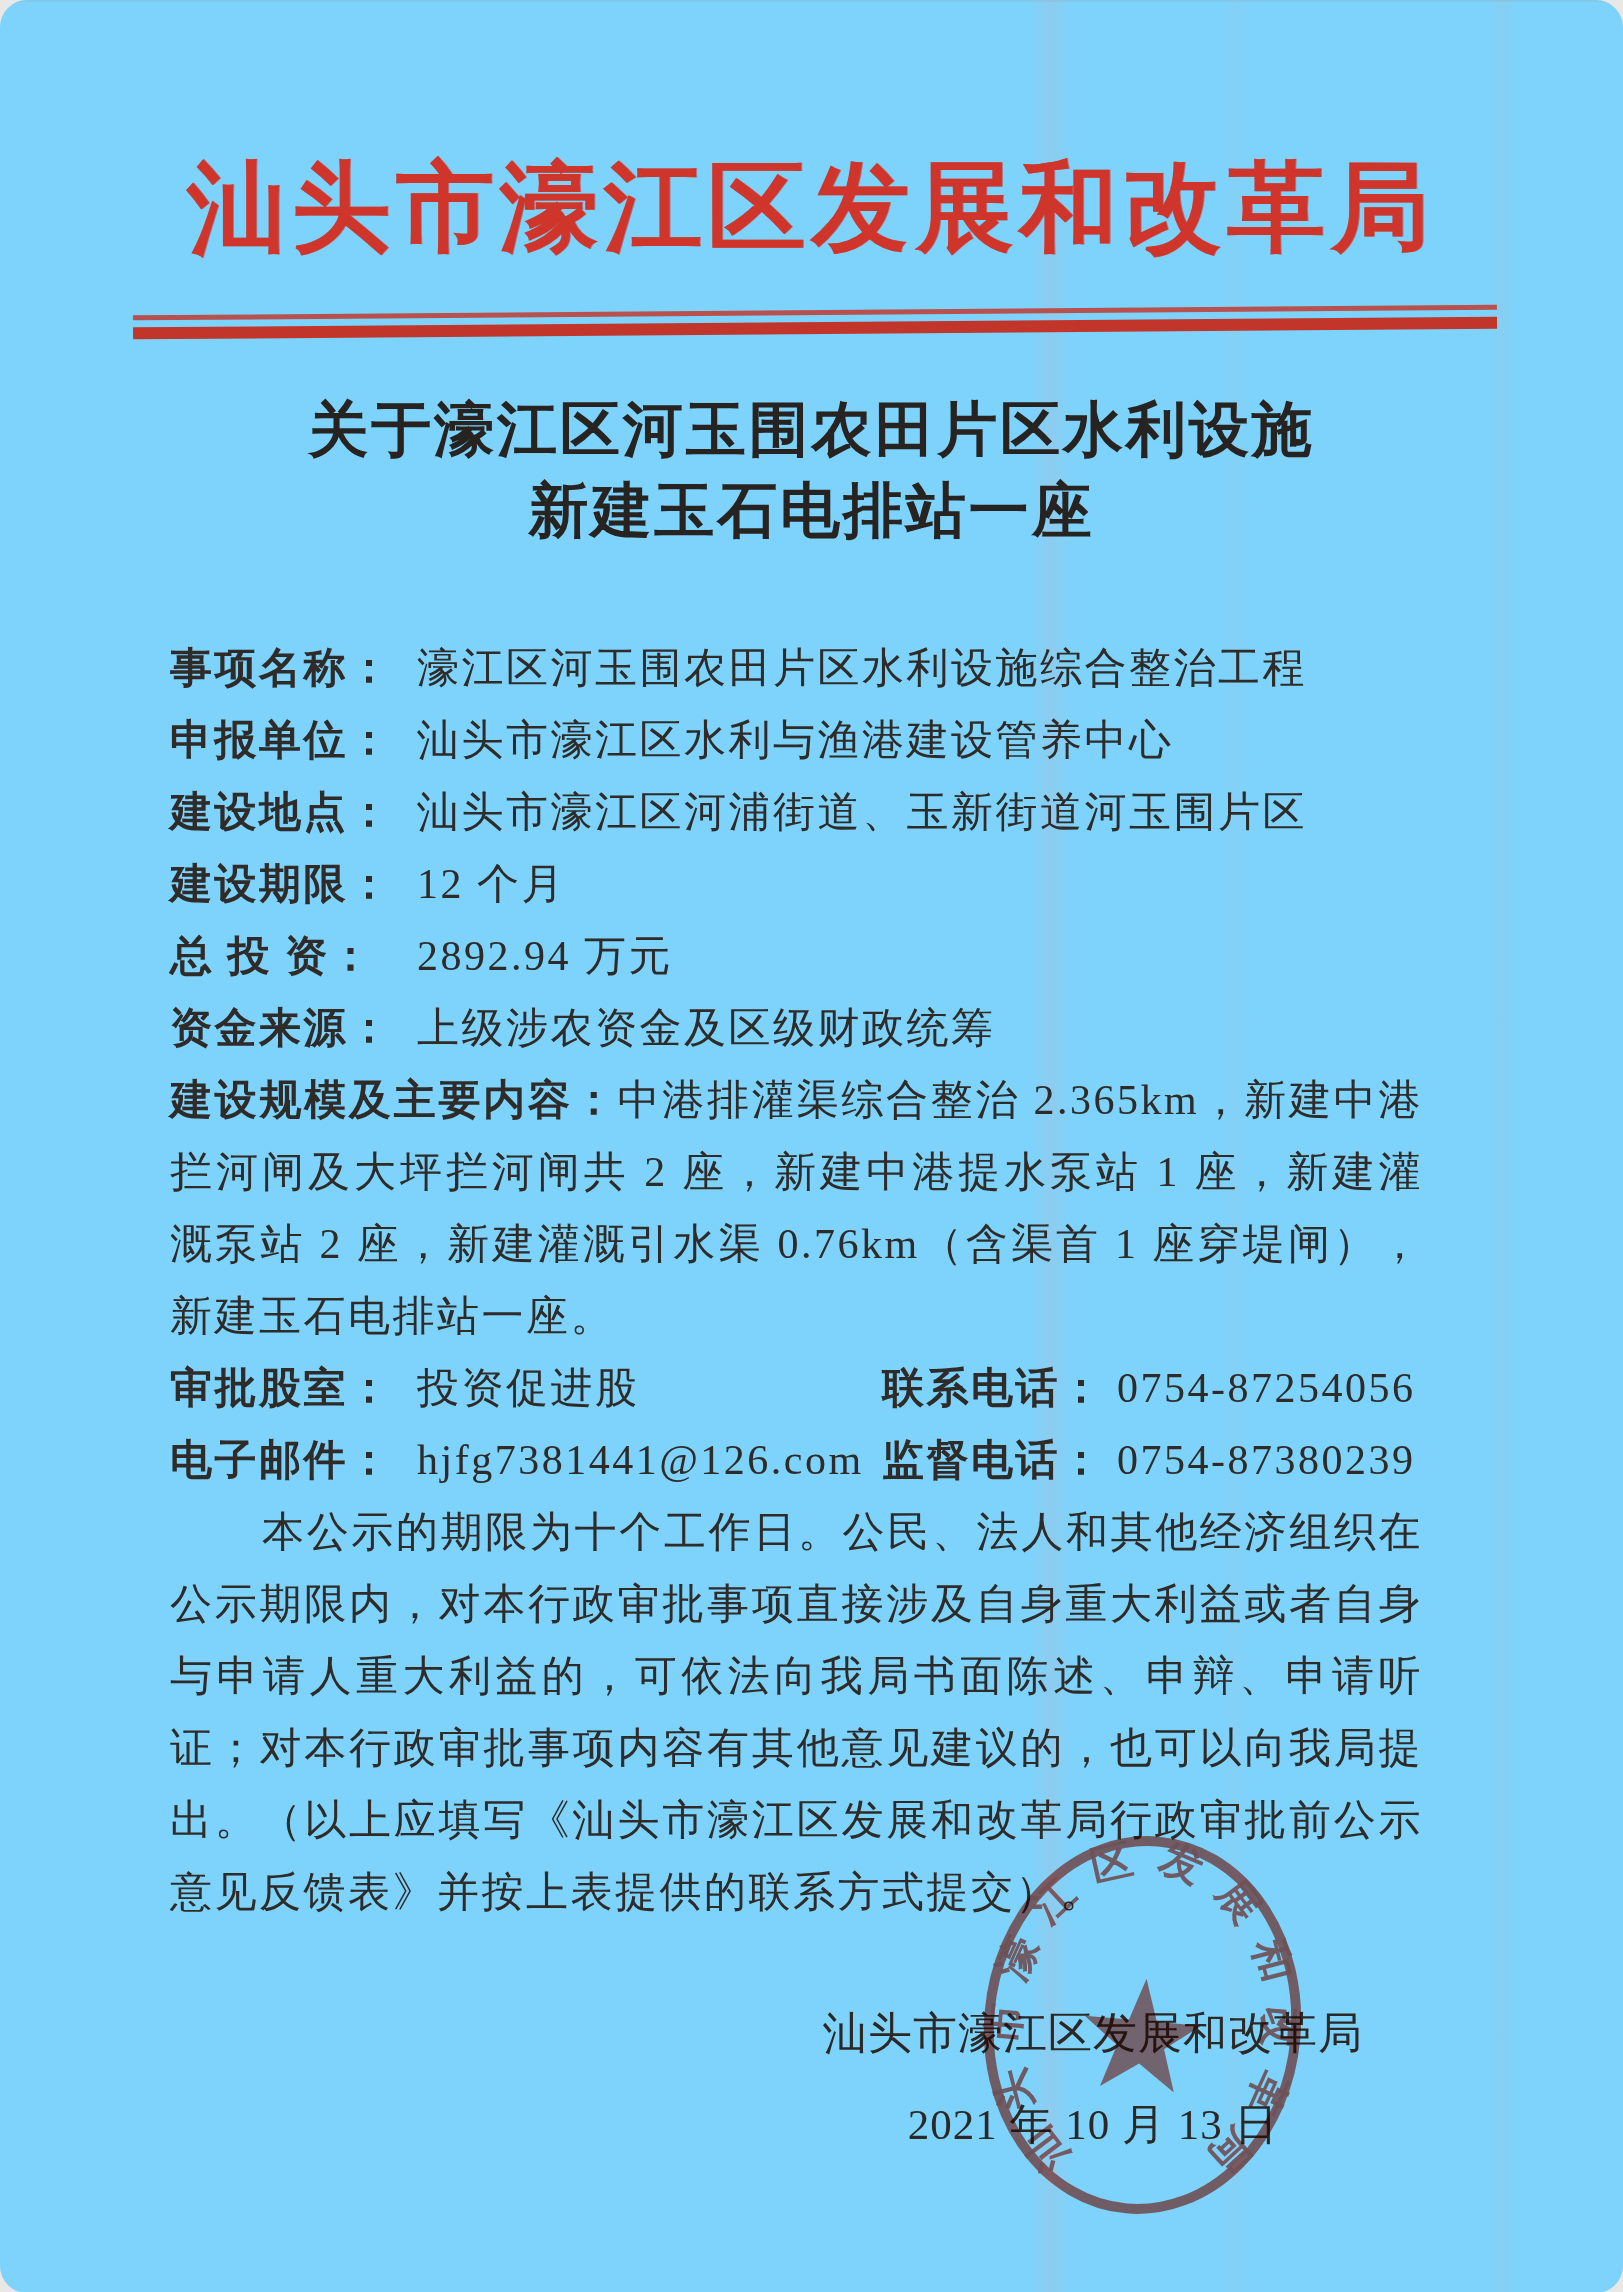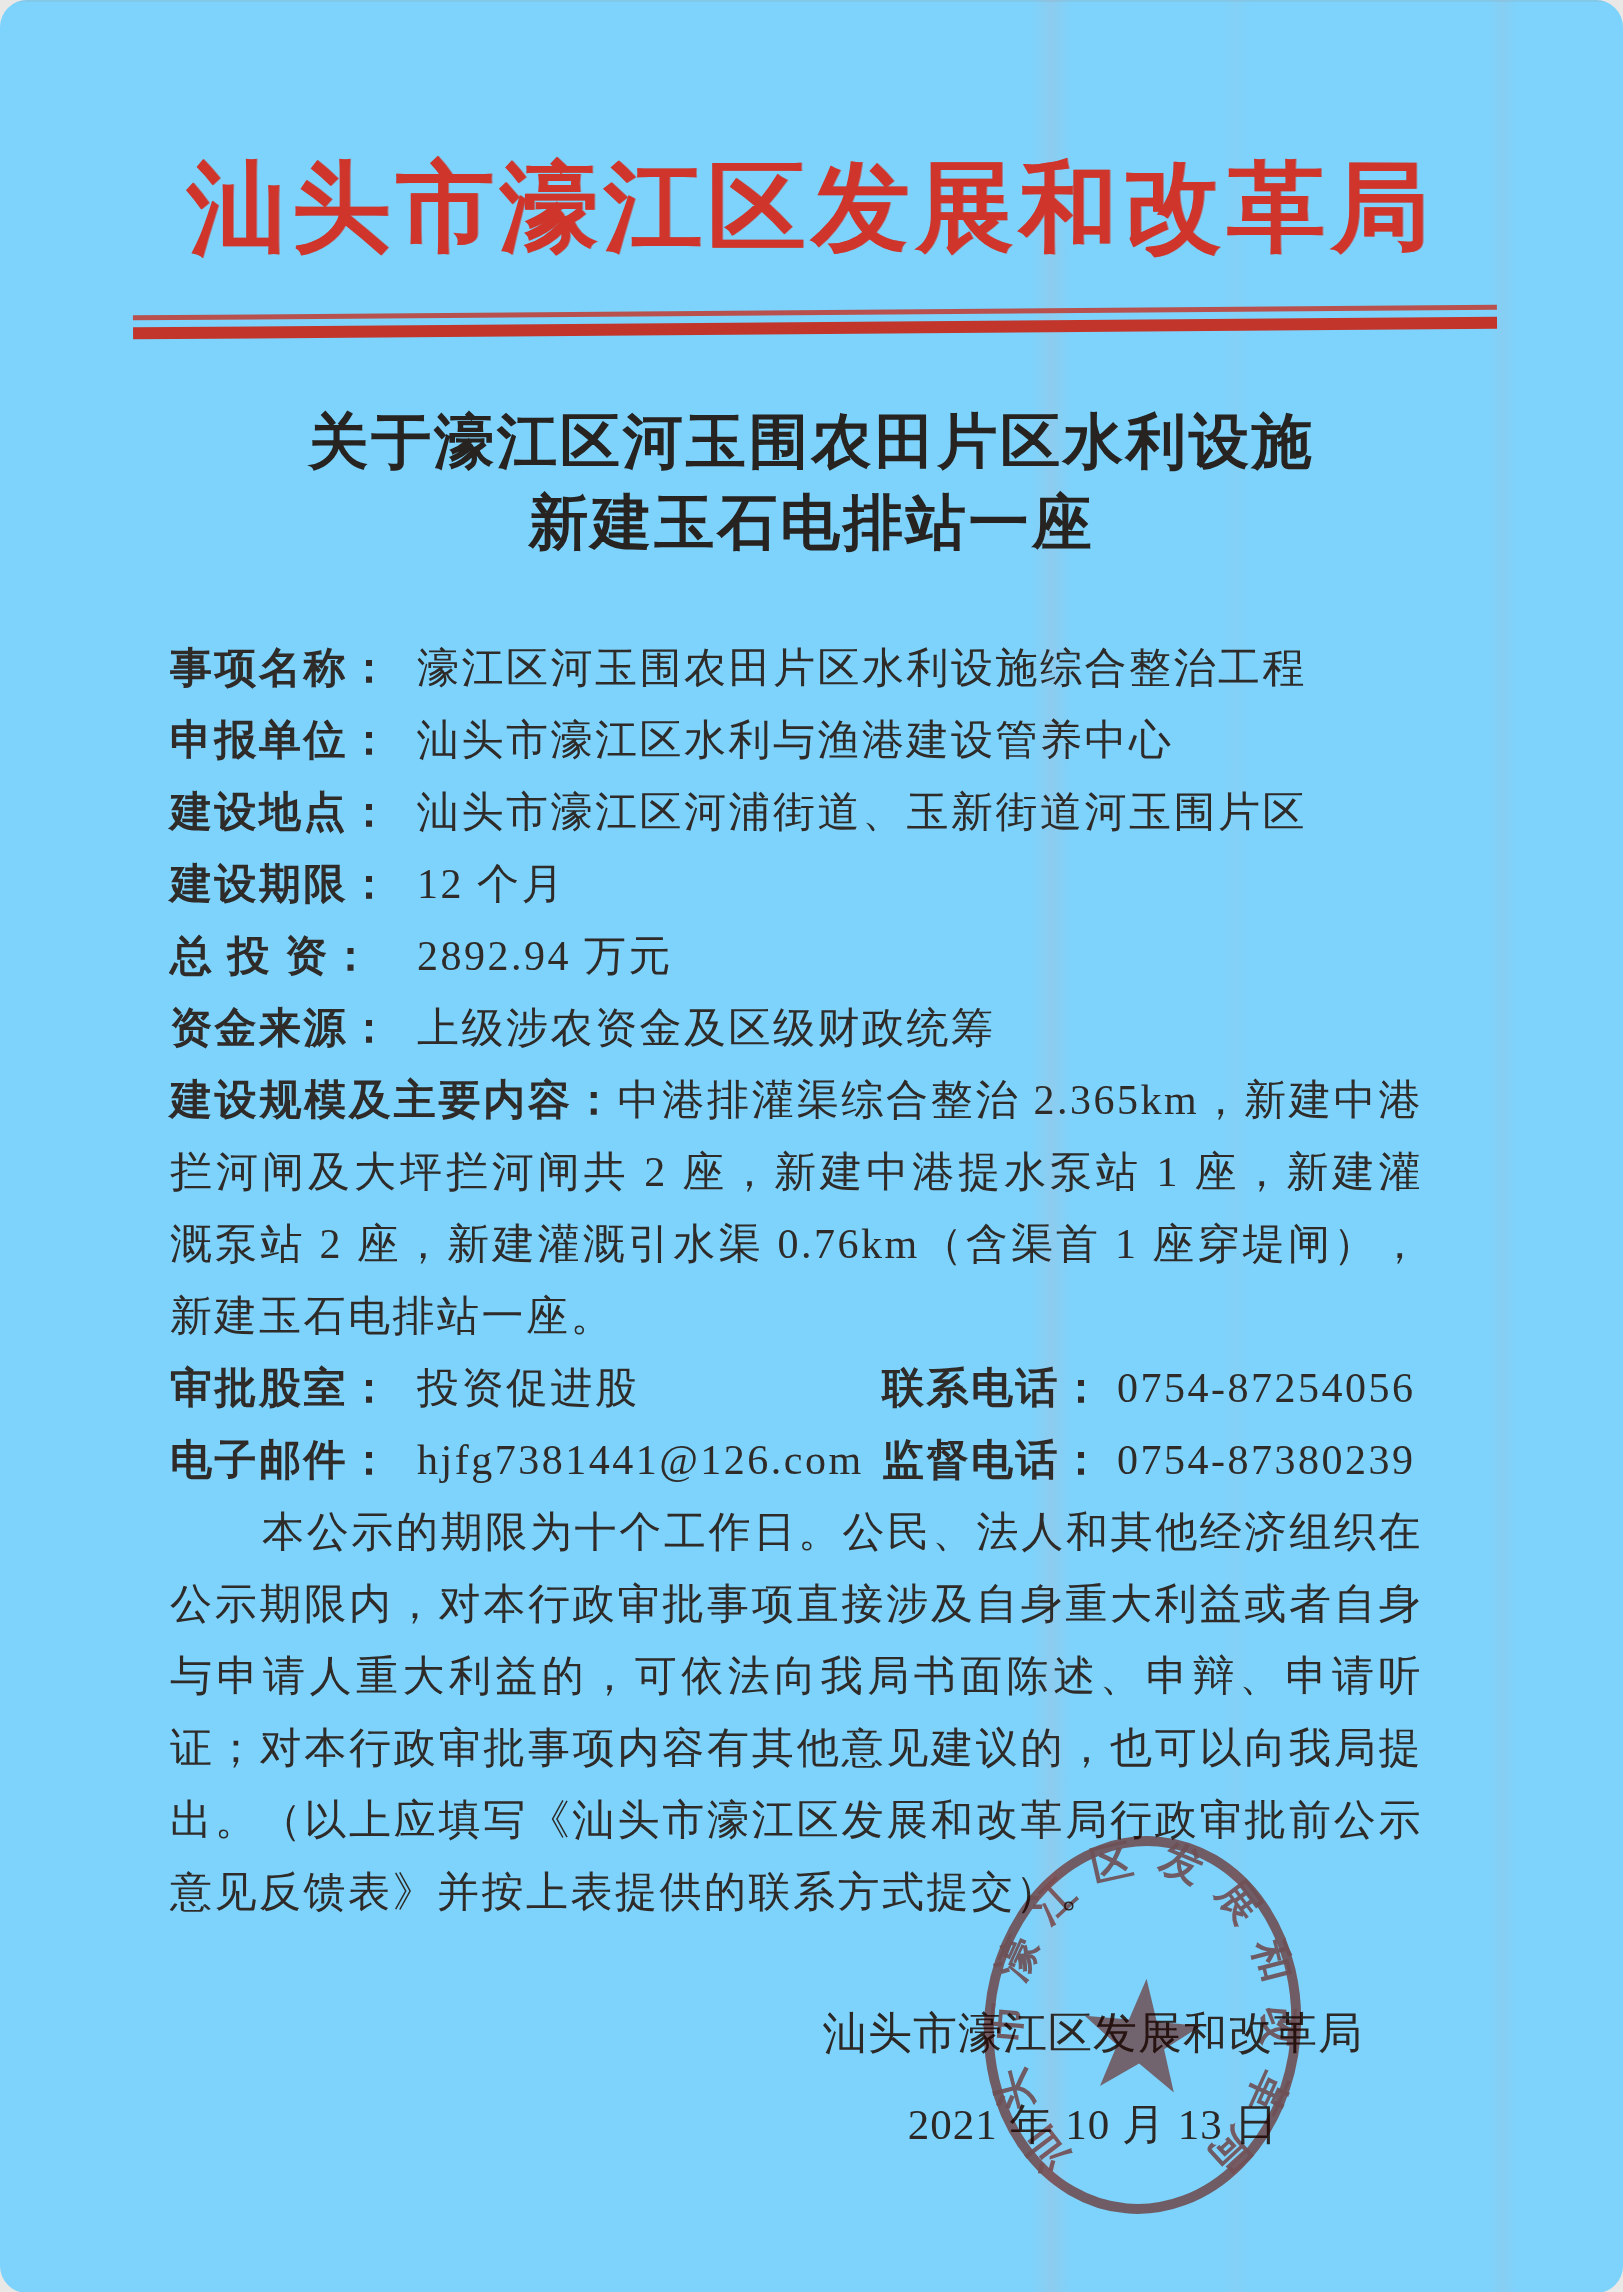--- a/index.html
+++ b/index.html
@@ -30,21 +30,21 @@
     color:#cf352a;
     text-shadow:1px 0 0 rgba(207,53,42,.55);
     white-space:nowrap;
   }
   .rule { position:absolute; top:310px; left:133px; width:1364px; transform:rotate(-0.45deg); }
   .rule .thin  { height:4.9px;  background:#c2392e; opacity:.85; }
   .rule .gap   { height:6.9px; }
   .rule .thick { height:12.7px; background:#c2352b; }
 
   .doc-title {
-    position:absolute; top:402px; left:0; width:1623px;
+    position:absolute; top:390px; left:0; width:1623px;
     text-align:center; font-weight:700;
     font-size:60px; line-height:81px; letter-spacing:2.9px;
     color:#262320;
   }
 
   .content {
     position:absolute; top:632px; left:170px; width:1253px;
     font-size:42px; line-height:72px;
     letter-spacing:2.5px;
     text-align:justify;

